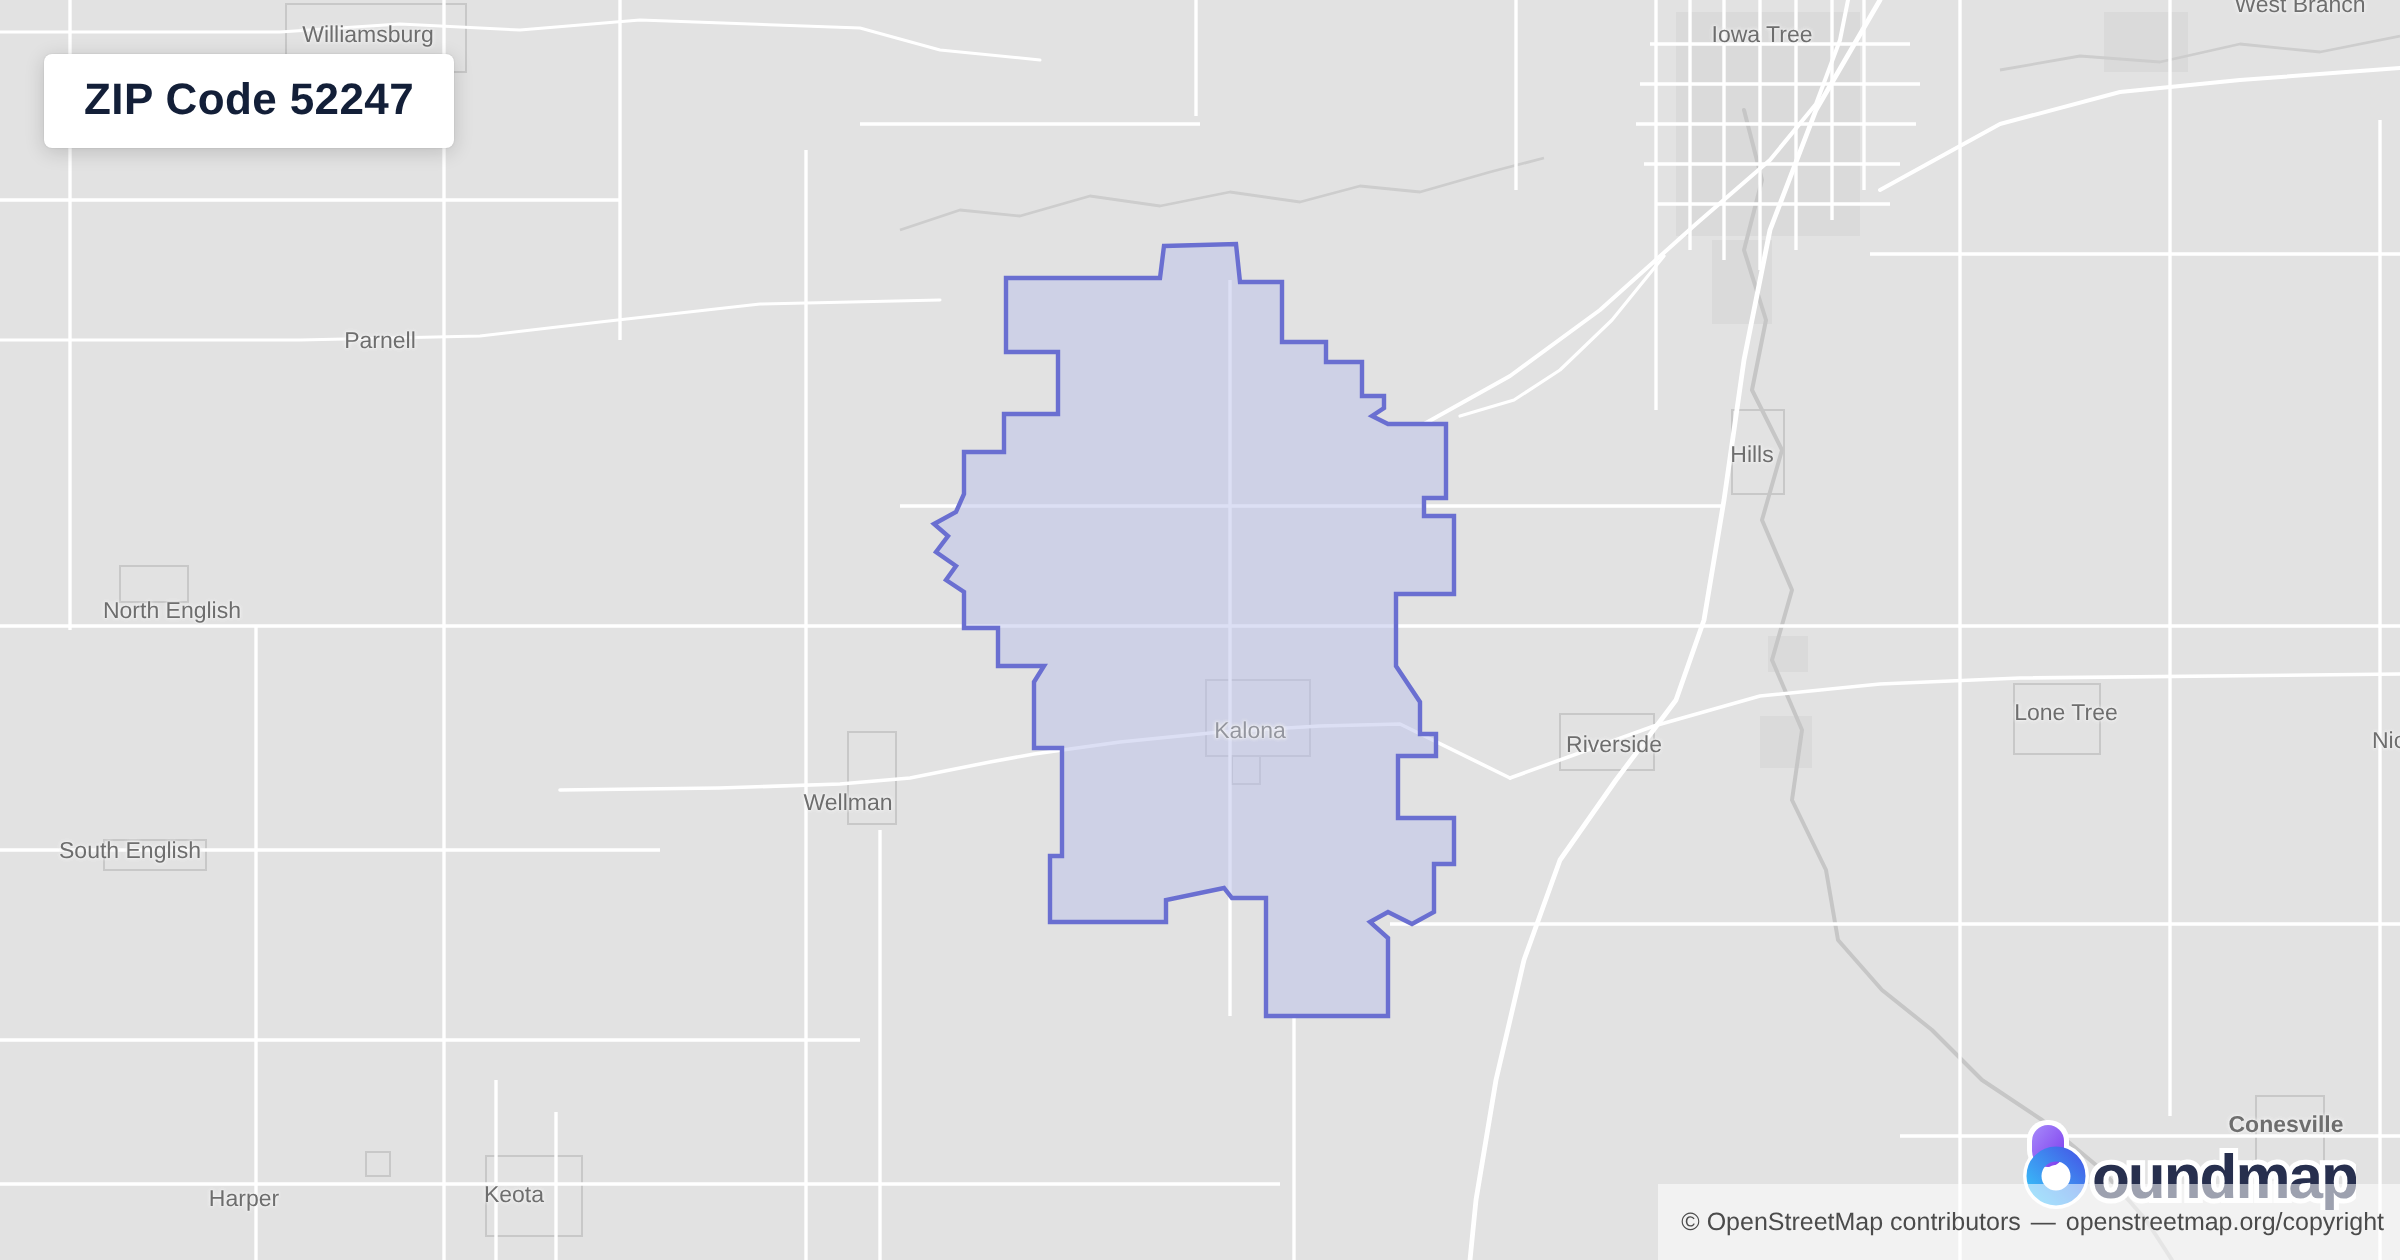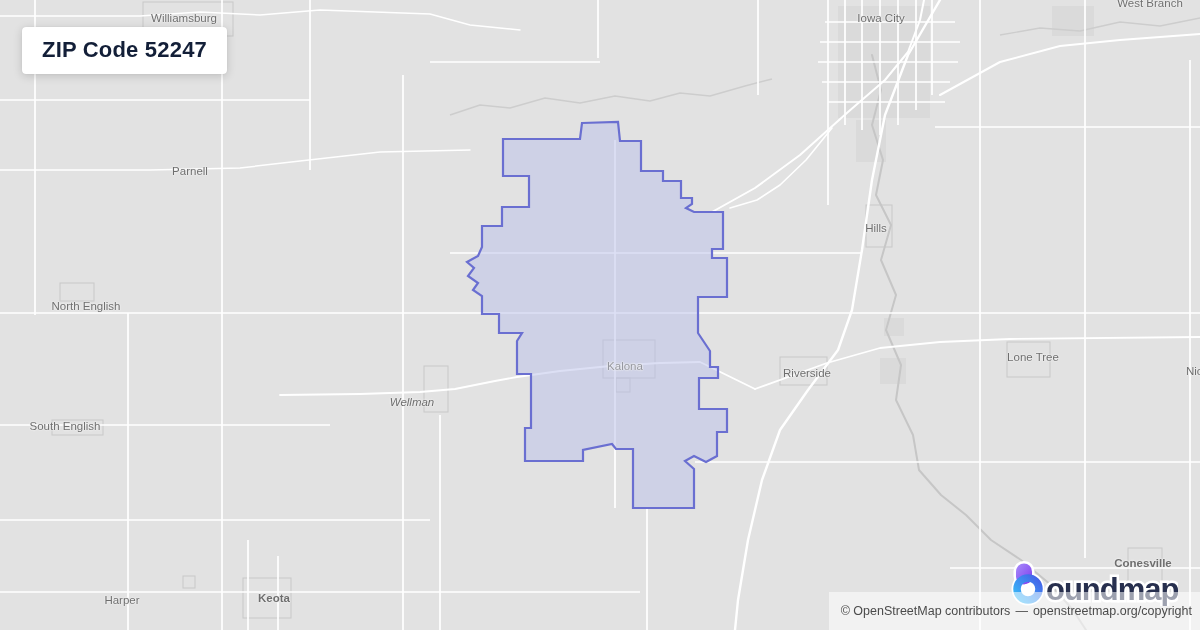--- a/index.html
+++ b/index.html
@@ -104,33 +104,33 @@
       <polyline points="755,389 827,363 880,348 940,342 1010,339 1200,337" fill="none" stroke="#ffffff" stroke-width="1.8" stroke-linecap="round" stroke-linejoin="round"></polyline>
       <polyline points="940,0 908,55 885,115 872,180 862,250 852,310 838,350 808,390 780,430 762,480 748,540 738,600 735,630" fill="none" stroke="#ffffff" stroke-width="2.4" stroke-linecap="round" stroke-linejoin="round"></polyline>
       <polyline points="712,212 755,188 800,155 848,112 885,80 908,52 920,20 924,0" fill="none" stroke="#ffffff" stroke-width="2" stroke-linecap="round" stroke-linejoin="round"></polyline>
       <polyline points="940,95 1000,62 1060,46 1120,40 1200,34" fill="none" stroke="#ffffff" stroke-width="2" stroke-linecap="round" stroke-linejoin="round"></polyline>
       <polyline points="832,128 806,160 780,185 757,200 730,208" fill="none" stroke="#ffffff" stroke-width="1.6" stroke-linecap="round" stroke-linejoin="round"></polyline>
       <polygon points="582,123 618,122 620,141 641,141 641,171 663,171 663,181 681,181 681,198 692,198 692,204 686,208 694,212 723,212 723,249 712,249 712,258 727,258 727,297 698,297 698,333 710,351 710,367 718,367 718,378 699,378 699,409 727,409 727,432 717,432 717,456 706,462 694,456 685,461 694,469 694,508 633,508 633,449 616,449 612,444 583,450 583,461 525,461 525,428 531,428 531,374 517,374 517,341 522,333 499,333 499,314 482,314 482,296 473,290 478,283 468,276 474,268 467,262 478,256 482,247 482,226 502,226 502,207 529,207 529,176 503,176 503,139 580,139" fill="#b9bfe9" fill-opacity="0.5" stroke="#6a6fd1" stroke-width="2.2" stroke-linejoin="miter"></polygon>
     </svg>
 
   <div class="labels">
       <span class="town-label" style="left: 184px; top: 18px; text-align: center;">Williamsburg</span>
-      <span class="town-label" style="left: 881px; top: 18px;">Iowa City</span>
+      <span class="town-label" style="left: 881px; top: 18px;">Iowa Tree</span>
       <span class="town-label" style="left: 1150px; top: 3px;">West Branch</span>
       <span class="town-label" style="left: 190px; top: 171px;">Parnell</span>
       <span class="town-label" style="left: 876px; top: 228px; text-align: right;">Hills</span>
       <span class="town-label" style="left: 86px; top: 306px;">North English</span>
       <span class="town-label" style="left: 1033px; top: 357px;">Lone Tree</span>
       <span class="town-label muted" style="left: 625px; top: 366px;">Kalona</span>
       <span class="town-label" style="left: 807px; top: 373px;">Riverside</span>
-      <span class="town-label" style="left: 412px; top: 402px; font-style: italic;">Wellman</span>
+      <span class="town-label" style="left: 424px; top: 402px;">Wellman</span>
       <span class="town-label" style="left: 65px; top: 426px;">South English</span>
       <span class="town-label" style="left: 1143px; top: 563px; font-weight: bold;">Conesville</span>
       <span class="town-label" style="left: 122px; top: 600px;">Harper</span>
-      <span class="town-label" style="left: 274px; top: 598px; font-weight: bold;">Keota</span>
+      <span class="town-label" style="left: 257px; top: 598px;">Keota</span>
       <span class="town-label left-anchor" style="left: 1186px; top: 371px;">Nichols</span>
     </div>
 
   <div class="zip-badge">
     <span>ZIP Code 52247</span>
   </div>
 
   <div class="logo">
     <svg width="168" height="46" viewBox="0 0 168 46">
       <defs>

